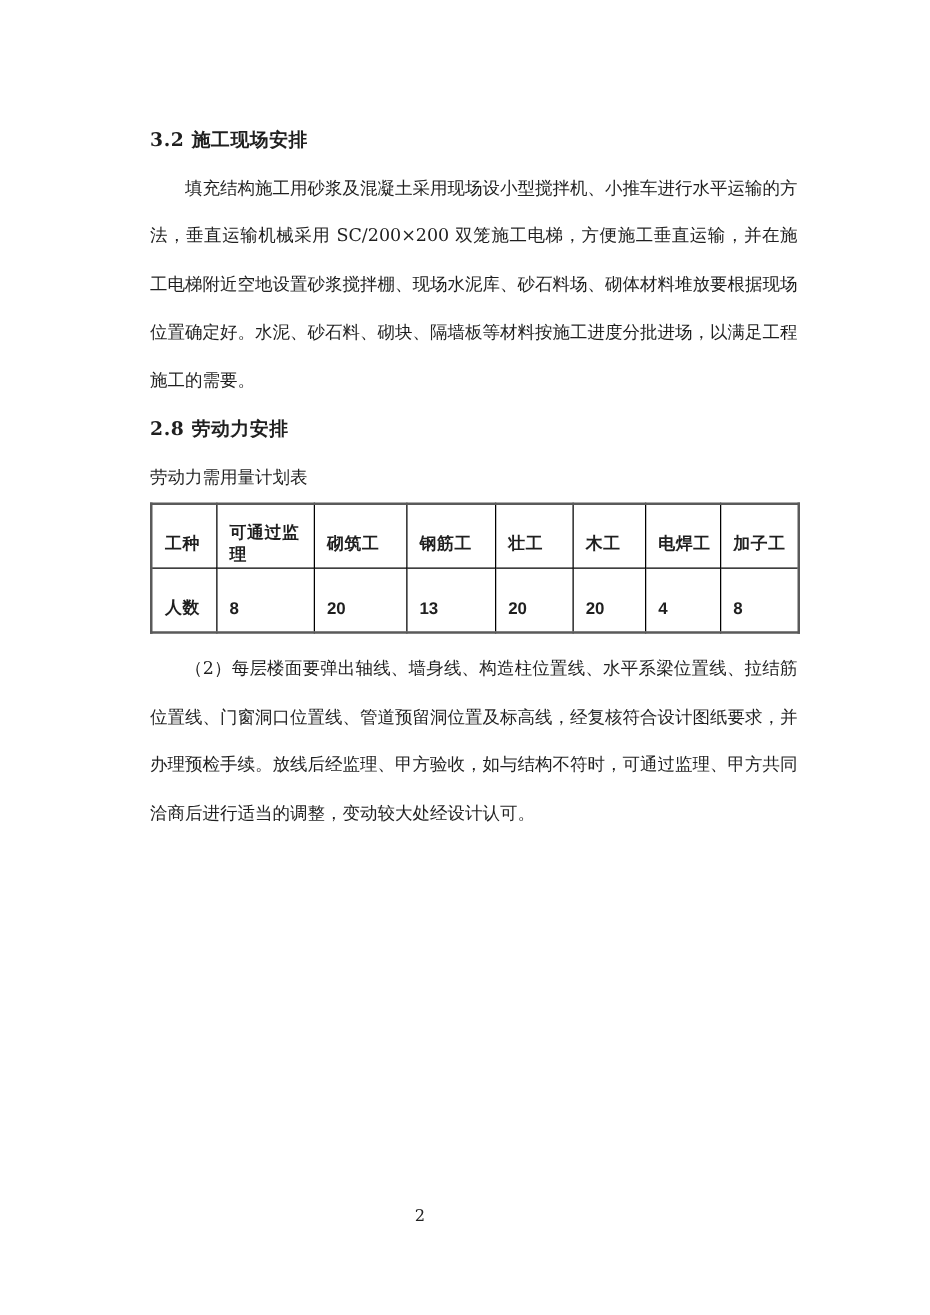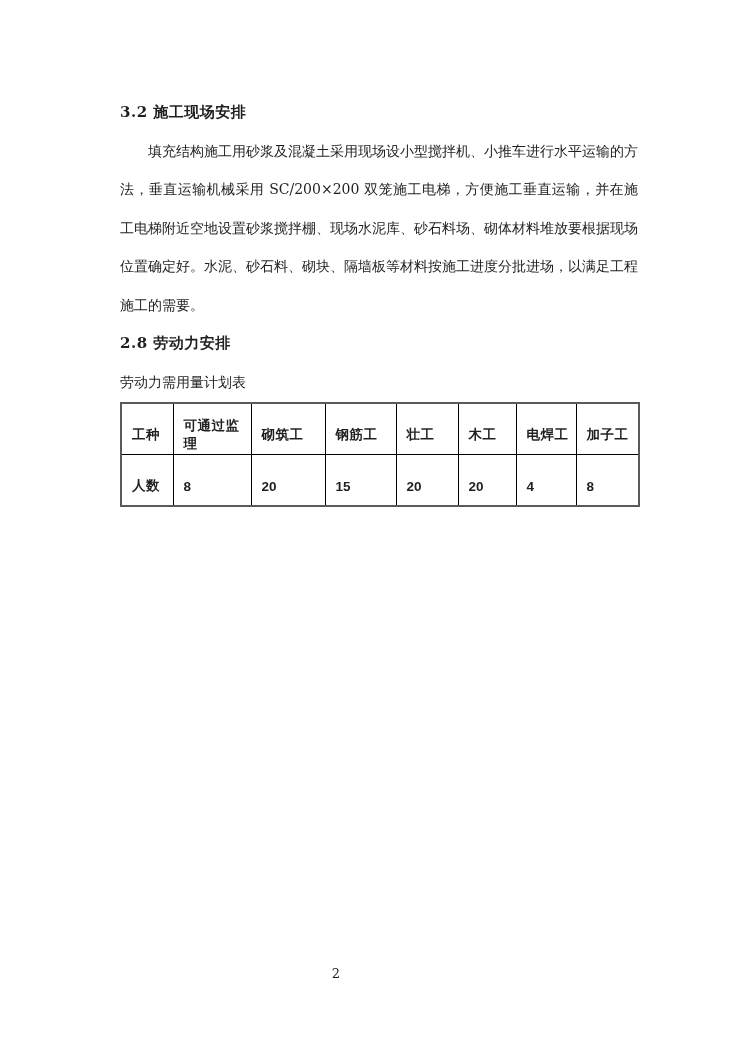--- a/index.html
+++ b/index.html
@@ -96,29 +96,30 @@
         <th>钢筋工</th>
         <th>壮工</th>
         <th>木工</th>
         <th>电焊工</th>
         <th>加子工</th>
       </tr>
       <tr>
         <td class="row-label">人数</td>
         <td class="num">8</td>
         <td class="num">20</td>
-        <td class="num">15</td>
+        <td class="num">13</td>
         <td class="num">20</td>
         <td class="num">20</td>
         <td class="num">4</td>
         <td class="num">8</td>
       </tr>
     </tbody>
       </table>
 
 
 
 
+    <p class="indent">（2）每层楼面要弹出轴线、墙身线、构造柱位置线、水平系梁位置线、拉结筋位置线、门窗洞口位置线、管道预留洞位置及标高线，经复核符合设计图纸要求，并办理预检手续。放线后经监理、甲方验收，如与结构不符时，可通过监理、甲方共同洽商后进行适当的调整，变动较大处经设计认可。</p>
 
   </div>
 
   <div class="page-number">2</div>
 </div>
 
 </body></html>

